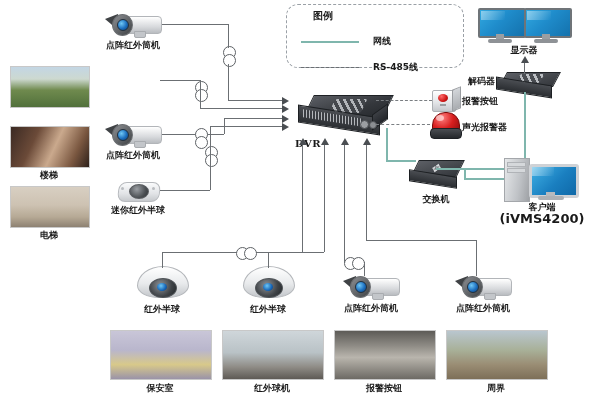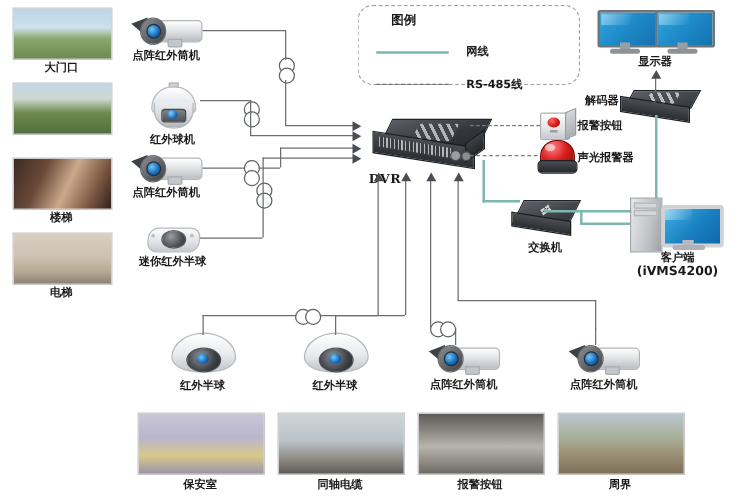--- a/index.html
+++ b/index.html
@@ -9,21 +9,21 @@
     font-family:"DejaVu Sans","Liberation Sans",sans-serif;
     overflow:hidden;
     position:relative;
   }
   #stage{position:relative;width:600px;height:400px;}
   .abs{position:absolute;}
   .lbl{
     font-size:9px;color:#1a1a1a;font-weight:bold;
     text-align:center;line-height:1.15;white-space:nowrap;
   }
-  .lbl.sm{font-size:10px;}
+  .lbl.sm{font-size:13px;}
   .lbl.dvr{font-size:10px;font-family:"DejaVu Serif","Liberation Serif",serif;letter-spacing:.5px;}
 
   
   .photo{border:1px solid #c8c8c8;overflow:hidden;position:relative;}
   .ph-gate{background:linear-gradient(#bcd4e6 0%,#cfe0ec 38%,#8aa86a 60%,#6d8a50 100%);}
   .ph-campus{background:linear-gradient(#c3d6e4 0%,#cdd9d0 30%,#6f8a4e 58%,#51703b 100%);}
   .ph-stair{background:linear-gradient(115deg,#3b2a23 0%,#6b4a38 30%,#caa98d 55%,#7a5740 80%,#2e211b 100%);}
   .ph-elev{background:linear-gradient(#d8cfc2 0%,#cdc2b2 45%,#b6a995 75%,#8d8172 100%);}
   .ph-sec{background:linear-gradient(#c9c6d8 0%,#b9b6cc 40%,#d8c98a 70%,#9a93a8 100%);}
   .ph-prop{background:linear-gradient(#cfd6da 0%,#b9c2c6 45%,#8f8c86 75%,#5e5a55 100%);}
@@ -312,24 +312,20 @@
 
 
     <div class="leg-row abs" style="left:10px;top:56px;">
       <div class="leg-glyph">
         <div class="leg-line dash"></div>
       </div>
       <div class="leg-text">RS-485线</div>
     </div>
   </div>
 
-  <div class="abs" style="left:10px;top:6px;">
-    <div class="photo ph-gate" style="width:78px;height:40px;"></div>
-    <div class="lbl" style="width:78px;margin-top:2px;">大门口</div>
-  </div>
   <div class="abs" style="left:10px;top:66px;">
     <div class="photo ph-campus" style="width:78px;height:40px;"></div>
     <div class="lbl" style="width:78px;margin-top:20px;">园区</div>
   </div>
   <div class="abs" style="left:10px;top:126px;">
     <div class="photo ph-stair" style="width:78px;height:40px;"></div>
     <div class="lbl" style="width:78px;margin-top:2px;">楼梯</div>
   </div>
   <div class="abs" style="left:10px;top:186px;">
     <div class="photo ph-elev" style="width:78px;height:40px;"></div>
@@ -340,30 +336,20 @@
     <div class="bullet">
       <span class="hood"></span>
         <span class="body"></span>
         <span class="ring"></span>
         <span class="lens"></span>
         <span class="mount"></span>
     </div>
     <div class="lbl" style="width:86px;margin-left:-14px;margin-top:2px;">点阵红外筒机</div>
   </div>
 
-  <div class="abs" style="left:118px;top:66px;">
-    <div class="ptz">
-      <span class="stem"></span>
-        <span class="cap"></span>
-        <span class="ball"></span>
-        <span class="win"></span>
-        <span class="lens"></span>
-    </div>
-    <div class="lbl" style="width:76px;margin-left:-18px;margin-top:1px;">红外球机</div>
-  </div>
 
   <div class="abs" style="left:104px;top:122px;">
     <div class="bullet">
       <span class="hood"></span>
         <span class="body"></span>
         <span class="ring"></span>
         <span class="lens"></span>
         <span class="mount"></span>
     </div>
     <div class="lbl" style="width:86px;margin-left:-14px;margin-top:2px;">点阵红外筒机</div>
@@ -580,21 +566,21 @@
   <div class="wire v" style="left:476px;top:240px;height:24px;"></div>
   <div class="wire v" style="left:366px;top:144px;height:96px;"></div>
   <div class="arrowU" style="left:363px;top:138px;"></div>
 
   <div class="abs" style="left:110px;top:330px;">
     <div class="photo ph-sec" style="width:100px;height:48px;"></div>
     <div class="lbl" style="width:100px;margin-top:3px;">保安室</div>
   </div>
   <div class="abs" style="left:222px;top:330px;">
     <div class="photo ph-prop" style="width:100px;height:48px;"></div>
-    <div class="lbl" style="width:100px;margin-top:3px;">同轴电缆</div>
+    <div class="lbl" style="width:100px;margin-top:3px;">红外球机</div>
   </div>
   <div class="abs" style="left:334px;top:330px;">
     <div class="photo ph-gar" style="width:100px;height:48px;"></div>
     <div class="lbl" style="width:100px;margin-top:3px;">报警按钮</div>
   </div>
   <div class="abs" style="left:446px;top:330px;">
     <div class="photo ph-peri" style="width:100px;height:48px;"></div>
     <div class="lbl" style="width:100px;margin-top:3px;">周界</div>
   </div>
 

